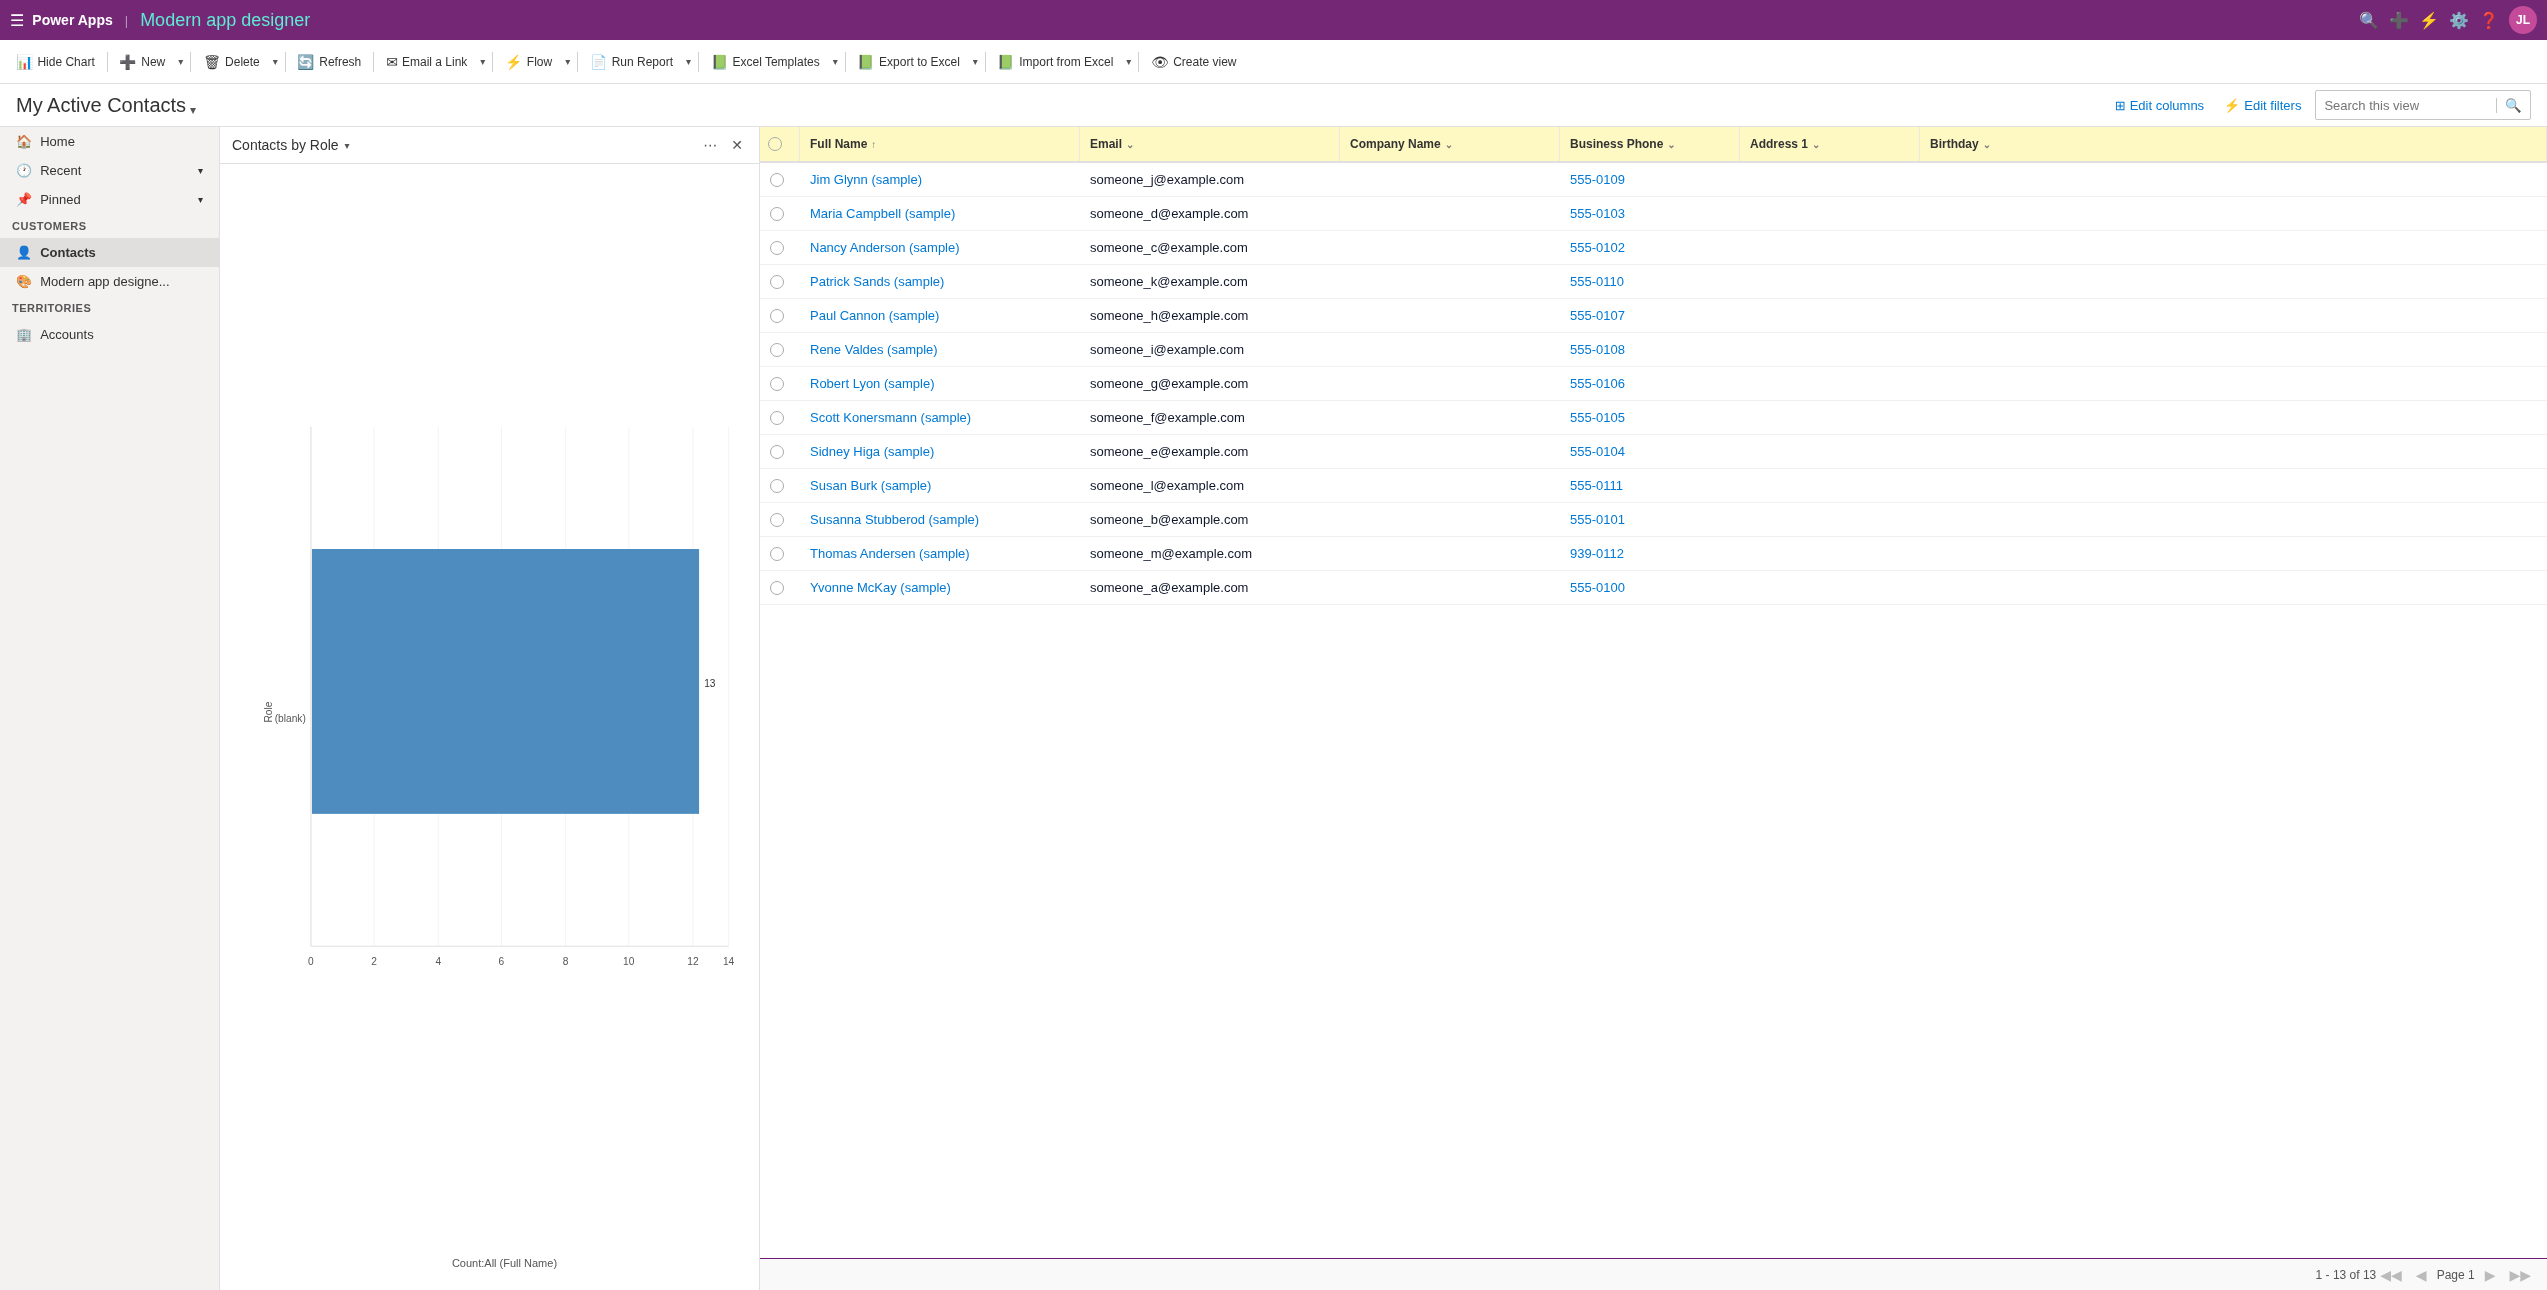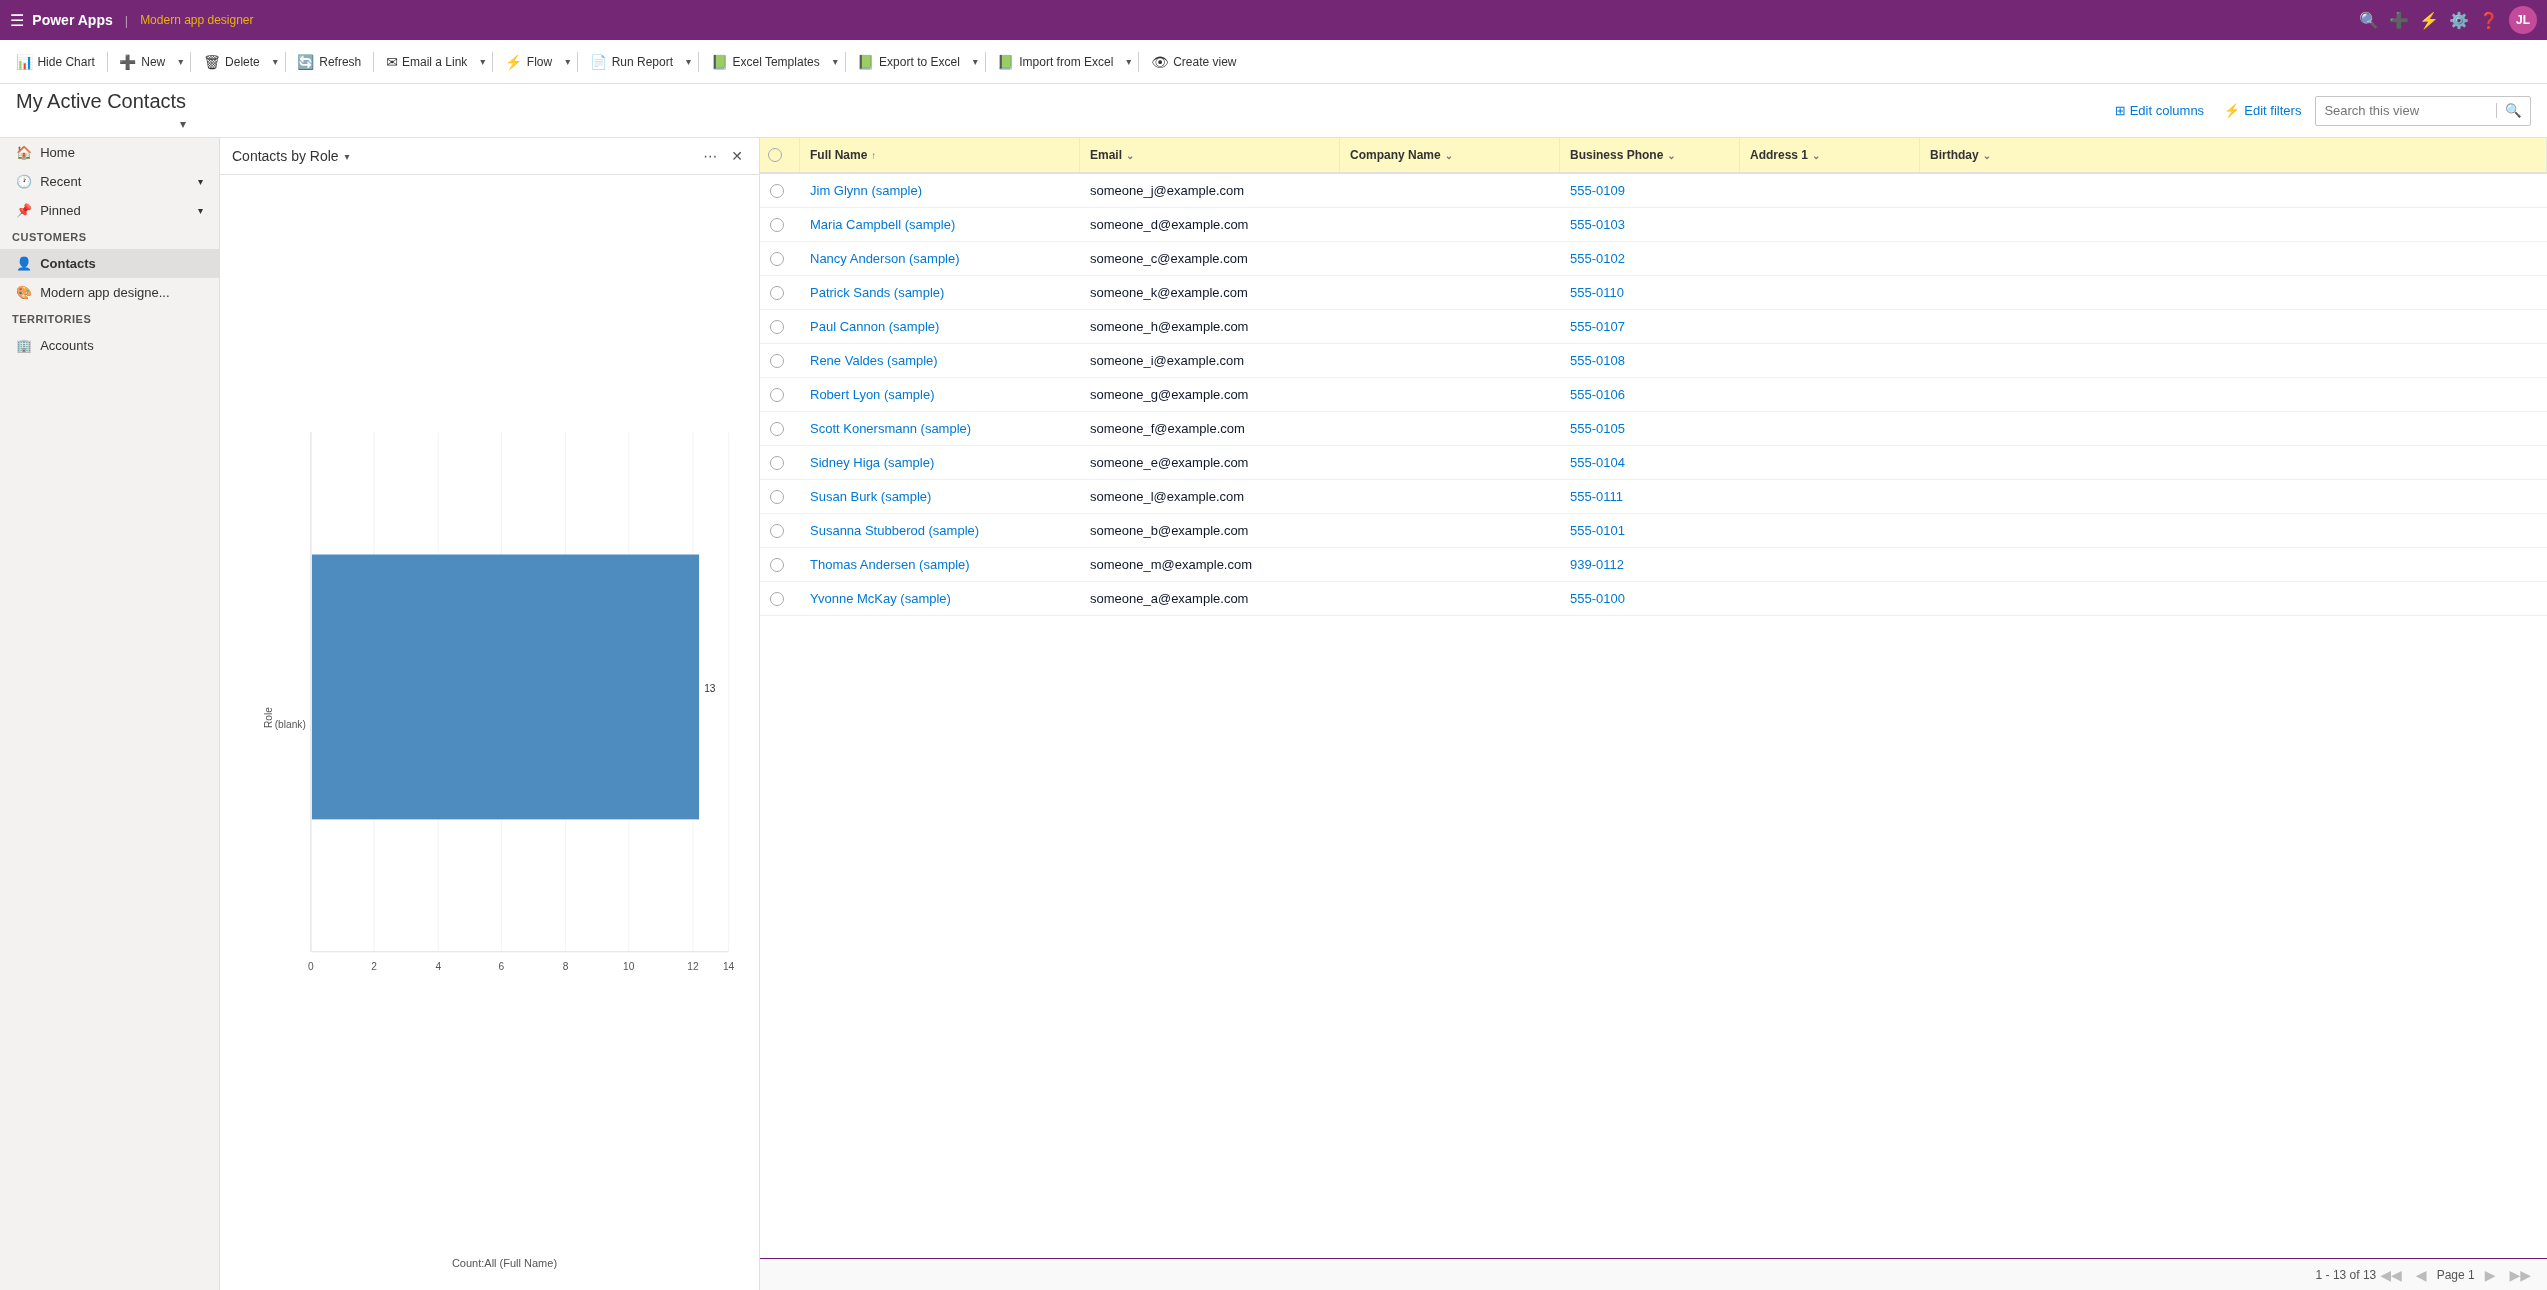--- a/index.html
+++ b/index.html
@@ -12,21 +12,21 @@
       height: 40px;
       display: flex;
       align-items: center;
       padding: 0 10px;
       gap: 8px;
       flex-shrink: 0;
     }
     .top-bar-grid { display: flex; align-items: center; gap: 4px; }
     .top-bar-logo { font-size: 14px; font-weight: 600; color: #fff; }
     .top-bar-separator { color: rgba(255,255,255,0.5); margin: 0 4px; }
-    .top-bar-title { font-size: 12px; color: #eab308; }
+    .top-bar-title { font-size: 18px; color: #5eead4; }
     .top-bar-right { margin-left: auto; display: flex; align-items: center; gap: 10px; }
     .top-bar-icon { color: #fff; cursor: pointer; font-size: 16px; }
     .avatar { width: 28px; height: 28px; border-radius: 50%; background: #c44b9a; display: flex; align-items: center; justify-content: center; color: #fff; font-size: 12px; font-weight: 600; }
 
     
     .command-bar {
       background: #fff;
       border-bottom: 1px solid #e0e0e0;
       height: 44px;
       display: flex;
@@ -49,21 +49,21 @@
     
     .sub-header {
       background: #fff;
       border-bottom: 1px solid #e0e0e0;
       padding: 6px 16px;
       display: flex;
       align-items: center;
       gap: 8px;
       flex-shrink: 0;
     }
-    .view-title { font-size: 20px; font-weight: 400; color: #333; display: flex; align-items: flex-end; gap: 4px; flex-direction: column; }
+    .view-title { font-size: 20px; font-weight: 400; color: #333; display: flex; align-items: flex-end; gap: 4px; }
     .view-title-chevron { font-size: 12px; color: #555; cursor: pointer; }
     .sub-header-right { margin-left: auto; display: flex; align-items: center; gap: 8px; }
     .edit-columns-btn, .edit-filters-btn {
       display: flex; align-items: center; gap: 4px;
       border: none; background: none; cursor: pointer;
       color: #0078d4; font-size: 13px; padding: 4px 6px;
     }
     .search-view-box {
       display: flex; align-items: center;
       border: 1px solid #c8c6c4; border-radius: 2px;

